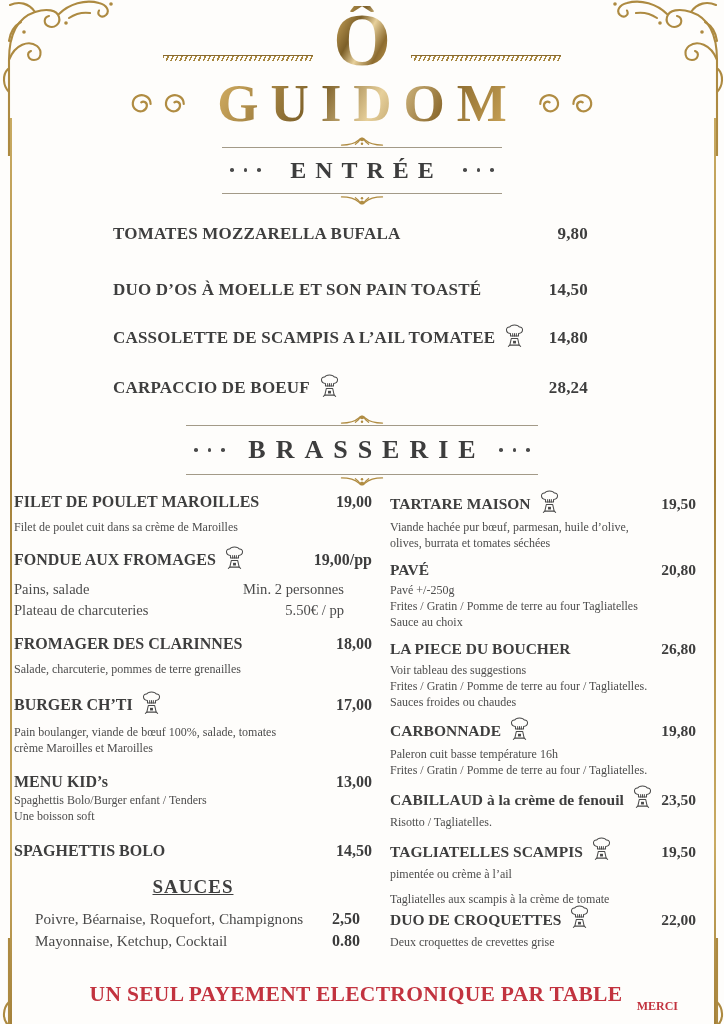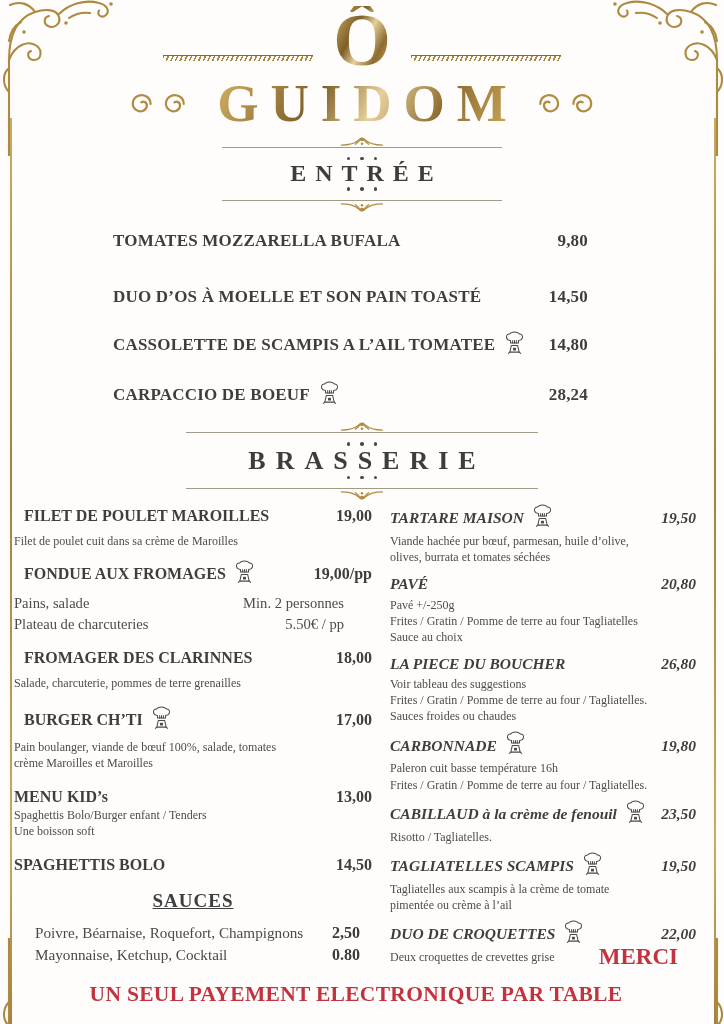--- a/index.html
+++ b/index.html
@@ -36,52 +36,52 @@
   .scroll-svg { width:74px; height:34px; }
   .scroll-svg.flip { transform:scaleX(-1); }
   
   .divider { margin:0 auto; position:relative; z-index:3; }
   .divider.entree { width:280px; margin-top:15px; }
   .divider.brasserie { width:352px; margin-top:25px; }
   .div-line { height:1px; background:#a39a88; position:relative; }
   .crown { position:absolute; left:50%; width:46px; height:12px; }
   .crown.up   { transform:translateX(-50%); top:-12px; }
   .crown.down { transform:translateX(-50%) scaleY(-1); top:2px; }
-  .div-mid { display:flex; align-items:center; justify-content:space-between; padding:9px 8px;flex-direction:column; }
+  .div-mid { display:flex; align-items:center; justify-content:space-between; padding:9px 8px; }
   .sec-title { font-weight:600; color:#3d3d3d; }
   .divider.entree .sec-title { font-size:24px; letter-spacing:9px; text-indent:9px; }
   .divider.brasserie .sec-title { font-size:26px; letter-spacing:10px; text-indent:10px; }
   .dots { display:flex; gap:10px; align-items:center; }
   .dots i { width:3.6px; height:3.6px; border-radius:50%; background:#4b4b4b; }
   
   .entree-list { margin:30px 136px 0 113px; position:relative; z-index:3; }
   .mrow { display:flex; justify-content:space-between; align-items:center; font-weight:700; font-size:17px; letter-spacing:0.2px; }
   .mrow .nm { display:flex; align-items:center; gap:10px; }
   .mrow.gap-lg { margin-bottom:36px; }
   .mrow.gap-md { margin-bottom:26px; }
   
   .cols { display:grid; grid-template-columns:358px 306px; column-gap:18px; padding-left:14px; margin-top:17px; position:relative; z-index:3; }
   .head { display:flex; justify-content:space-between; align-items:center; font-weight:700; font-size:16px; line-height:1.25; }
   .col-right .head { font-size:15.5px; }
   .head .nm { display:flex; align-items:center; gap:9px; }
   .desc { font-size:12px; color:#4c4c4c; line-height:1.34; }
   .pair { display:flex; justify-content:space-between; padding-right:28px; font-size:14.6px; color:#4c4c4c; line-height:1.45; }
-  .sp2 { margin-bottom:7px;margin-left:10px; } .sp3 { margin-bottom:13px; } .sp4 { margin-bottom:16px; }
-  .col-right .head { margin-bottom:3px;font-style:italic; }
+  .sp2 { margin-bottom:7px; } .sp3 { margin-bottom:13px; } .sp4 { margin-bottom:16px; }
+  .col-right .head { margin-bottom:3px; }
   .col-right .desc.endgap { margin-bottom:9px; }
   
   .sauces-title { text-align:center; font-weight:700; font-size:19px; letter-spacing:1px; text-decoration:underline; margin:15px 0 12px; }
   .sauce-row { display:flex; justify-content:space-between; padding:0 12px 0 21px; font-size:15.2px; color:#4a4a4a; margin-bottom:4px; }
   .sauce-row b { color:#3a3a3a; font-size:16px; }
   
   .chef { width:19px; height:24px; transform:translateY(-2px); flex:0 0 auto; }
   
   .footer-notice { position:absolute; left:0; right:12px; top:982px; text-align:center;
     color:#c2333f; font-weight:700; font-size:21.5px; letter-spacing:0.3px; z-index:4; }
-  .footer-thanks { position:absolute; right:46px; top:944px; color:#c2333f; font-weight:700; font-size:23px; z-index:4; }
+  .footer-thanks { position:absolute; right:46px; top:999px; color:#c2333f; font-weight:700; font-size:12px; z-index:4; }
 </style>
 </head>
 <body>
 
 <svg width="0" height="0" style="position:absolute">
   <symbol id="chefhat" viewBox="0 0 26 32">
     <g fill="none" stroke="#4a4a4a" stroke-width="1.4" stroke-linejoin="round" stroke-linecap="round">
       <path d="M7.5 12.5 C4 12.5 2 10 2 7.6 C2 5.2 4 3.4 6.4 3.8 C7.2 1.9 9.9 0.8 13 0.8 C16.1 0.8 18.8 1.9 19.6 3.8 C22 3.4 24 5.2 24 7.6 C24 10 22 12.5 18.5 12.5 L18.5 16 L7.5 16 Z"></path>
       <path d="M10.5 12.7 L10.5 16 M13 12.7 L13 16 M15.5 12.7 L15.5 16"></path>
       <path d="M8.6 19.5 L17.4 19.5 L19.4 28.5 L6.6 28.5 Z"></path>
@@ -357,22 +357,22 @@
 
     <div class="head">
       <span class="nm">
         <span>TAGLIATELLES SCAMPIS</span>
         <svg class="chef">
             <use href="#chefhat"></use>
           </svg>
       </span>
       <span>19,50</span>
     </div>
+    <div class="desc endgap">pimentée ou crème à l’ail</div>
     <div class="desc">Tagliatelles aux scampis à la crème de tomate</div>
-    <div class="desc endgap">pimentée ou crème à l’ail</div>
 
     <div class="head">
       <span class="nm">
         <span>DUO DE CROQUETTES</span>
         <svg class="chef">
             <use href="#chefhat"></use>
           </svg>
       </span>
       <span>22,00</span>
     </div>

